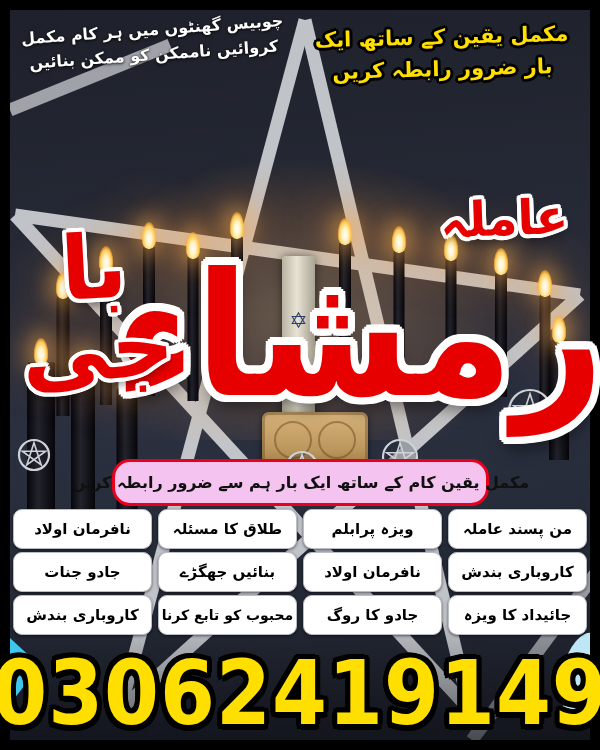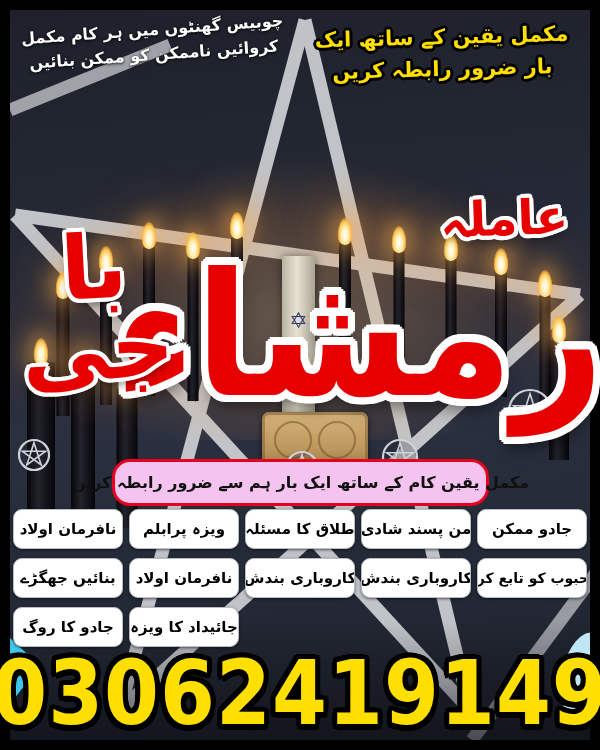--- a/index.html
+++ b/index.html
@@ -59,21 +59,21 @@
   .amila{position:absolute;right:32px;top:192px;font-size:48px;line-height:1.1;transform:rotate(-2deg);}
   .bigname{position:absolute;left:140px;right:-4px;top:250px;text-align:center;font-size:158px;
         line-height:1.0;white-space:nowrap;transform:scaleY(1.08);transform-origin:top center;}
   .baji{position:absolute;left:20px;top:228px;width:152px;text-align:center;font-size:88px;
         line-height:.92;transform:rotate(-3deg);}
   .banner{position:absolute;left:112px;top:459px;width:377px;height:47px;box-sizing:border-box;
         background:var(--banner-bg,#f5c3ef);border:3px solid var(--banner-border,#e8001d);border-radius:18px;
         display:flex;align-items:center;justify-content:center;
         font-size:16px;font-weight:bold;color:#101010;white-space:nowrap;}
   .grid{position:absolute;left:13px;top:509px;width:574px;display:grid;
-        grid-template-columns:repeat(5,1fr);gap:9px 6px;}
+        grid-template-columns:repeat(4,1fr);gap:3px 6px;}
   .cell{height:40px;background:#fff;border:1px solid #b9bec6;border-radius:9px;
         box-shadow:0 1px 3px rgba(0,0,0,.55);display:flex;align-items:center;justify-content:center;
         font-size:15px;font-weight:bold;color:#000;white-space:nowrap;overflow:hidden;padding:0 3px;box-sizing:border-box;}
   .phone{position:absolute;left:0;right:0;top:646px;height:96px;display:flex;align-items:center;justify-content:center;
         font-size:79px;font-weight:bold;color:var(--yellow,#ffdf00);letter-spacing:1px;
         transform:scaleY(1.12);transform-origin:center;
         text-shadow:
         -5px 0 0 #000,5px 0 0 #000,0 -5px 0 #000,0 5px 0 #000,
         -4px -4px 0 #000,4px -4px 0 #000,-4px 4px 0 #000,4px 4px 0 #000,
         -5px 2px 0 #000,5px -2px 0 #000,-2px -5px 0 #000,2px 5px 0 #000;}
@@ -200,24 +200,24 @@
     <div>با</div>
     <div>جی</div>
   </div>
 
   <div class="banner rtl">
     <span>مکمل یقین کام کے ساتھ ایک بار ہم سے ضرور رابطہ کریں</span>
   </div>
 
   <div class="grid">
     <div class="cell rtl">نافرمان اولاد</div>
+    <div class="cell rtl">طلاق کا مسئلہ</div>
     <div class="cell rtl">ویزہ پرابلم</div>
-    <div class="cell rtl">طلاق کا مسئلہ</div>
-    <div class="cell rtl">من پسند شادی</div>
-    <div class="cell rtl">جادو ممکن</div>
+    <div class="cell rtl">من پسند عاملہ</div>
+    <div class="cell rtl">جادو جنات</div>
     <div class="cell rtl">بنائیں جھگڑے</div>
     <div class="cell rtl">نافرمان اولاد</div>
     <div class="cell rtl">کاروباری بندش</div>
     <div class="cell rtl">کاروباری بندش</div>
     <div class="cell rtl" style="font-size: 14px; text-align: right;">محبوب کو تابع کرنا</div>
     <div class="cell rtl">جادو کا روگ</div>
     <div class="cell rtl">جائیداد کا ویزہ</div>
   </div>
 
   <div class="phone">03062419149</div>

